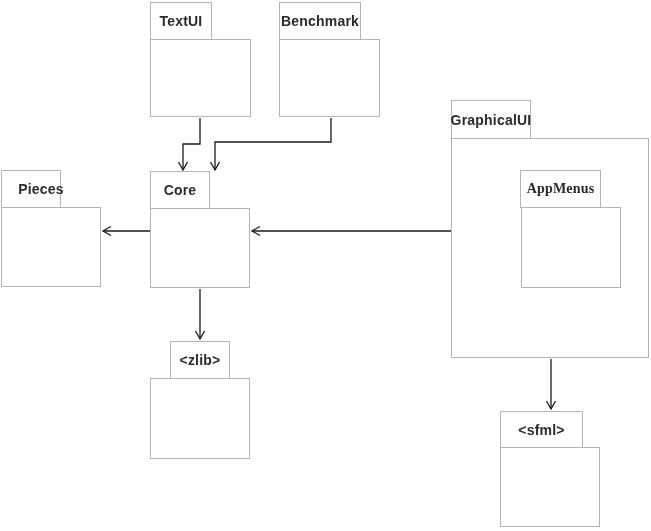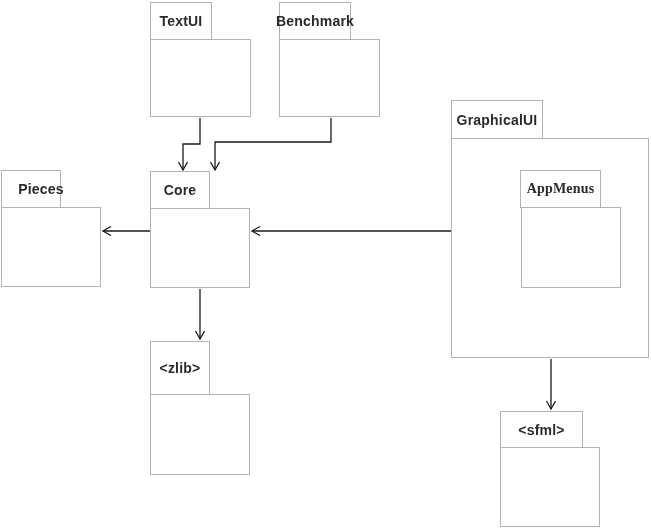--- a/index.html
+++ b/index.html
@@ -54,63 +54,63 @@
     stroke: #1a1a1a;
     stroke-width: 1.3;
   }
 </style>
 </head>
 <body>
 
 <div id="canvas">
 
   <div class="pkg" style="left:451px; top:100px;">
-    <div class="pkg-tab" style="width:92px; height:39px;">
+    <div class="pkg-tab" style="width:80px; height:39px;">
       <span class="pkg-label">GraphicalUI</span>
     </div>
     <div class="pkg-body" style="width:198px; height:220px;"></div>
   </div>
 
   <div class="pkg" style="left:520px; top:170px;">
     <div class="pkg-tab" style="width:81px; height:38px;font-family:Liberation Serif, serif;">
       <span class="pkg-label">AppMenus</span>
     </div>
     <div class="pkg-body" style="width:100px; height:81px; margin-left:1px;"></div>
   </div>
 
   <div class="pkg" style="left:150px; top:2px;">
     <div class="pkg-tab" style="width:62px; height:38px;">
       <span class="pkg-label">TextUI</span>
     </div>
     <div class="pkg-body" style="width:101px; height:78px;"></div>
   </div>
 
   <div class="pkg" style="left:279px; top:2px;">
-    <div class="pkg-tab" style="width:72px; height:38px;">
+    <div class="pkg-tab" style="width:82px; height:38px;">
       <span class="pkg-label">Benchmark</span>
     </div>
     <div class="pkg-body" style="width:101px; height:78px;"></div>
   </div>
 
   <div class="pkg" style="left:1px; top:170px;">
     <div class="pkg-tab" style="width:60px; height:38px;padding-left:20px;">
       <span class="pkg-label">Pieces</span>
     </div>
     <div class="pkg-body" style="width:100px; height:80px;"></div>
   </div>
 
   <div class="pkg" style="left:150px; top:171px;">
     <div class="pkg-tab" style="width:60px; height:38px;">
       <span class="pkg-label">Core</span>
     </div>
     <div class="pkg-body" style="width:100px; height:80px;"></div>
   </div>
 
   <div class="pkg" style="left:150px; top:341px;">
-    <div class="pkg-tab" style="width:60px; height:54px;">
+    <div class="pkg-tab" style="width:60px; height:38px;margin-left:20px;">
       <span class="pkg-label">&lt;zlib&gt;</span>
     </div>
     <div class="pkg-body" style="width:100px; height:81px;"></div>
   </div>
 
   <div class="pkg" style="left:500px; top:411px;">
     <div class="pkg-tab" style="width:83px; height:37px;">
       <span class="pkg-label">&lt;sfml&gt;</span>
     </div>
     <div class="pkg-body" style="width:100px; height:80px;"></div>

